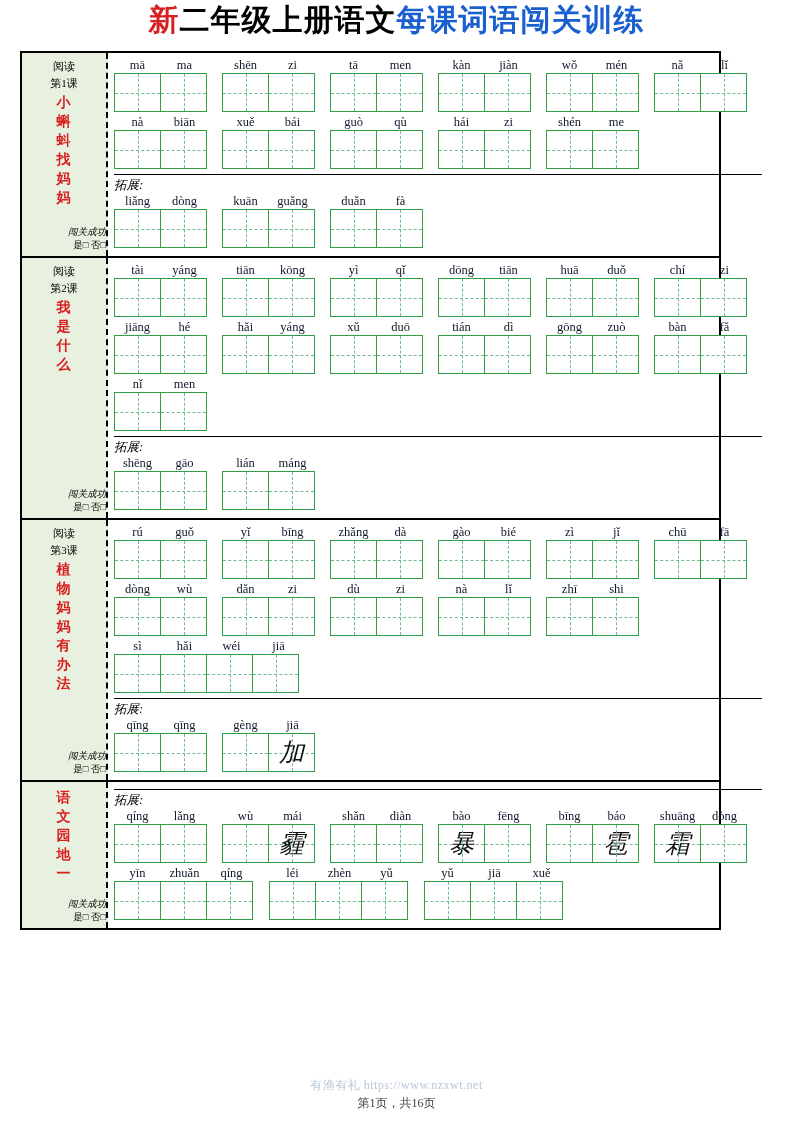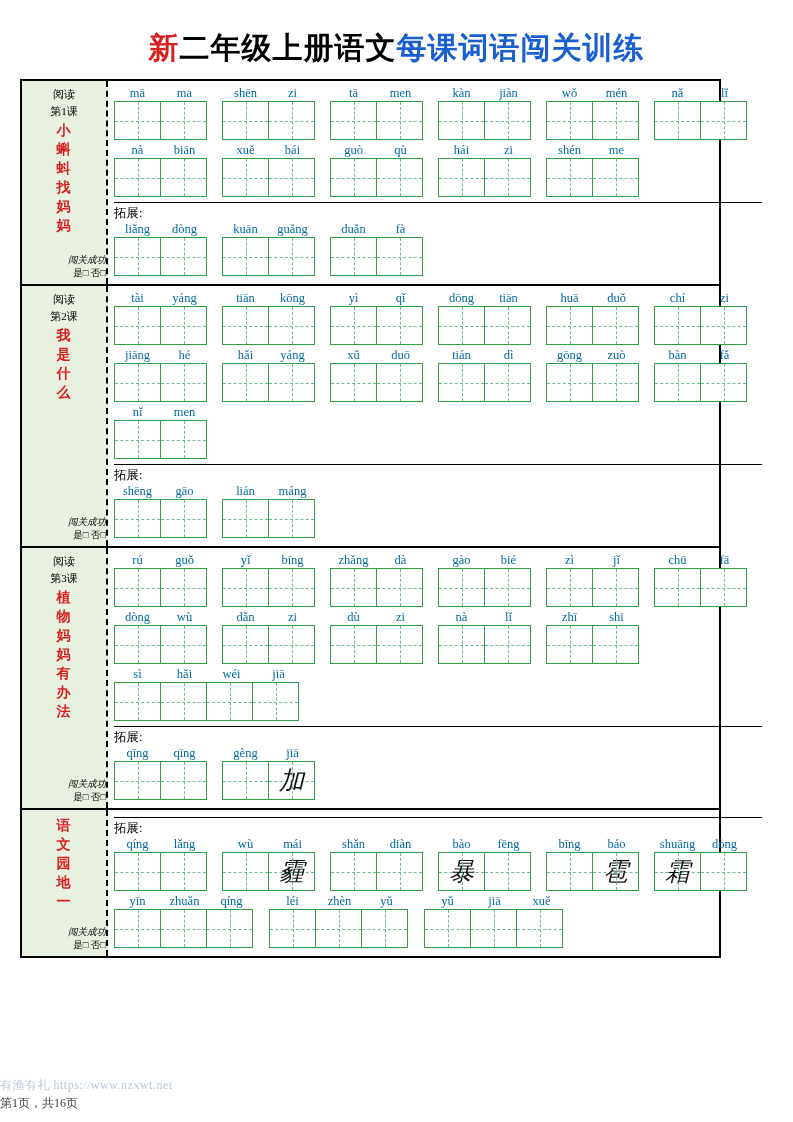--- a/index.html
+++ b/index.html
@@ -16,21 +16,20 @@
     position: relative;
     padding: 0;
   }
   
   .title {
     text-align: center;
     font-family: "Liberation Serif", serif;
     font-weight: bold;
     font-size: 30px;
     letter-spacing: 1px;
-    padding-top: 28px;
     padding-bottom: 10px;
     white-space: nowrap;
   }
   .title .t-red { color: #d81f1f; }
   .title .t-black { color: #000; }
   .title .t-blue { color: #1a5fd0; }
 
   
   .table {
     margin: 0 20px;
@@ -93,21 +92,21 @@
   }
   .wordgroup {
     margin-right: 14px;
     margin-bottom: 2px;
   }
   .pinyin {
     display: flex;
     font-family: "Liberation Serif", serif;
     font-size: 12.5px;
     line-height: 16px;
-    color: #0369a1;
+    color: #0f172a;
     justify-content: space-around;
   }
   .pinyin span {
     width: 47px;
     text-align: center;
     white-space: nowrap;
   }
   .boxes { display: flex; }
   .tianzi {
     width: 47px; height: 39px;
@@ -138,31 +137,32 @@
     font-family: "Liberation Serif", serif;
     font-size: 25px;
     color: #111;
     font-style: italic;
   }
   .ext-label {
     font-family: "Liberation Serif", serif;
     font-size: 12.5px;
     margin: 3px 0 0 0;
     line-height: 15px;
+    font-style: italic;
   }
   .ext-sep {
     border-top: 1px solid #000;
     margin: 3px 0 0 0;
   }
 
   
   .footer {
     position: absolute;
     left: 0; right: 0; bottom: 10px;
-    text-align: left;
+    text-align: center;
     font-family: "Liberation Serif", serif;
   }
   .watermark {
     font-size: 12px;
     color: #b9c7d6;
     letter-spacing: .5px;
   }
   .pagenum {
     font-size: 12px;
     color: #404040;

